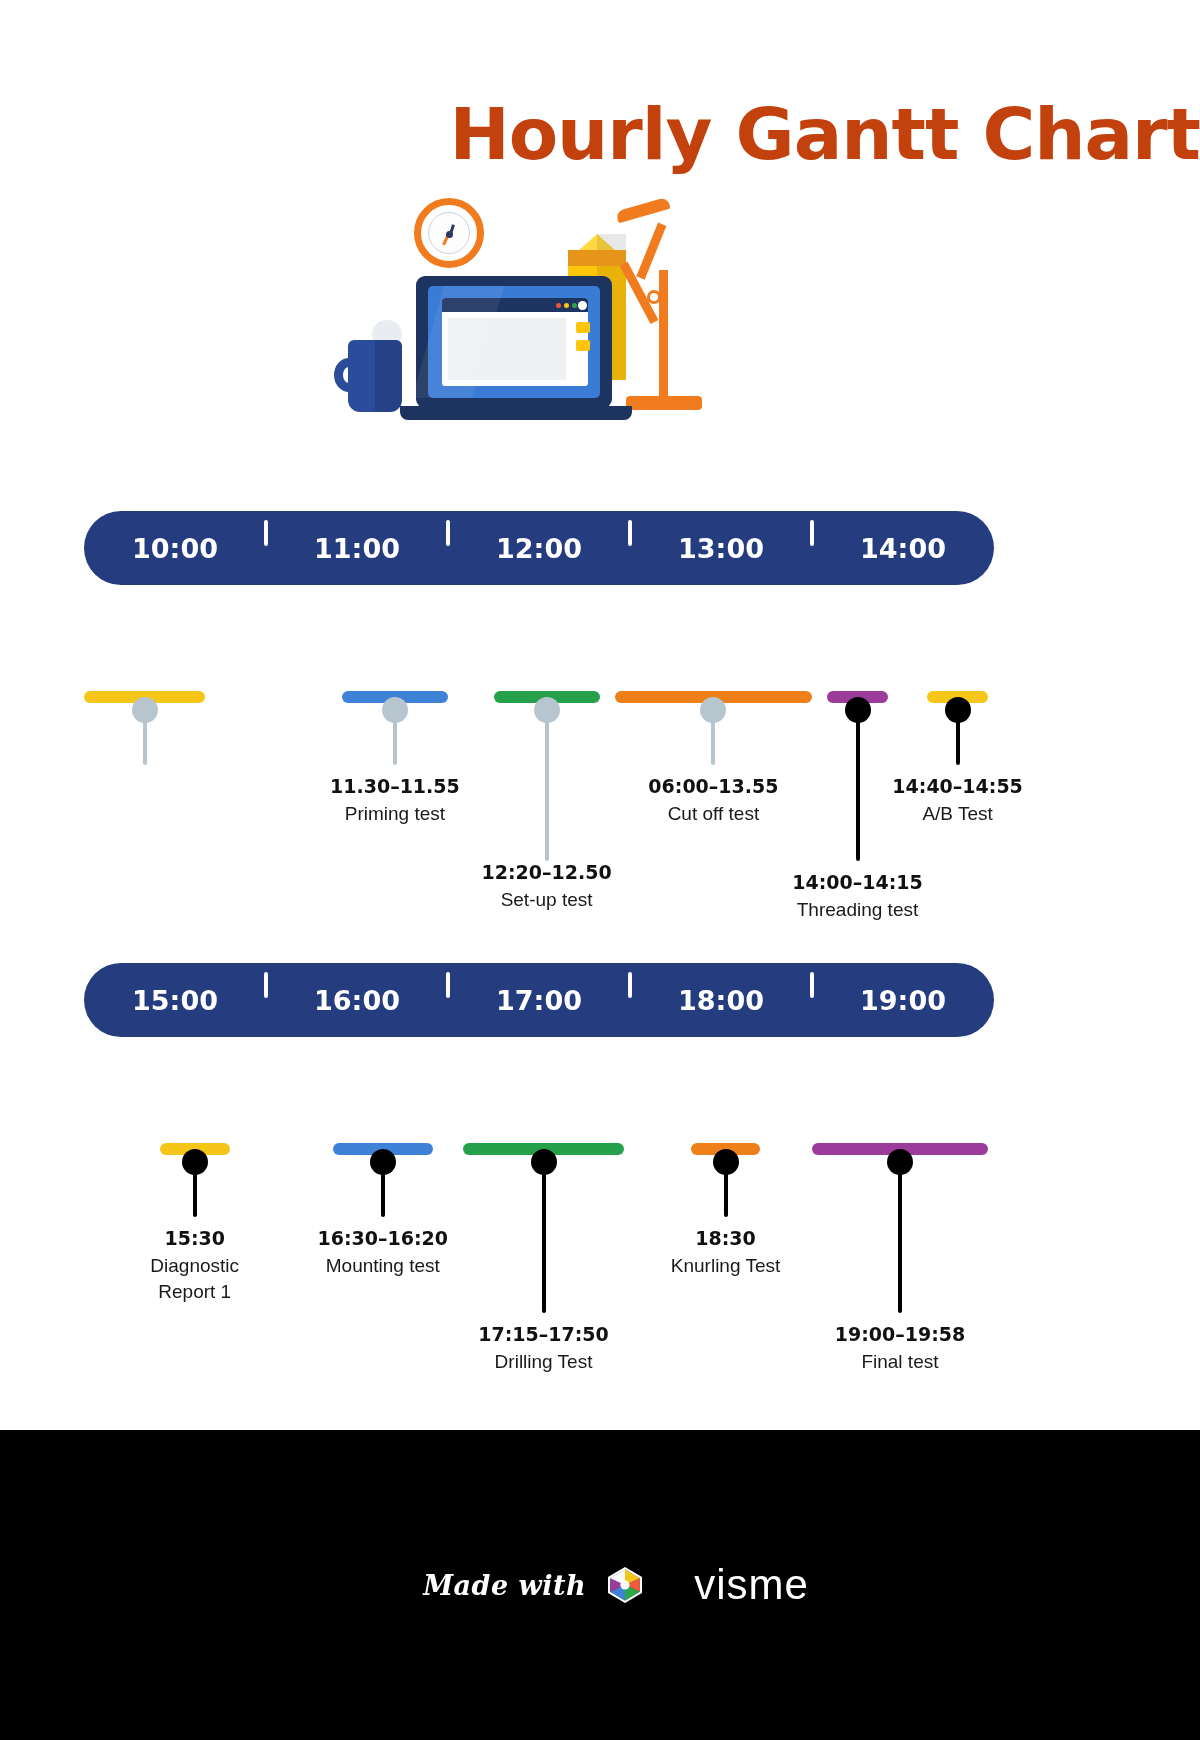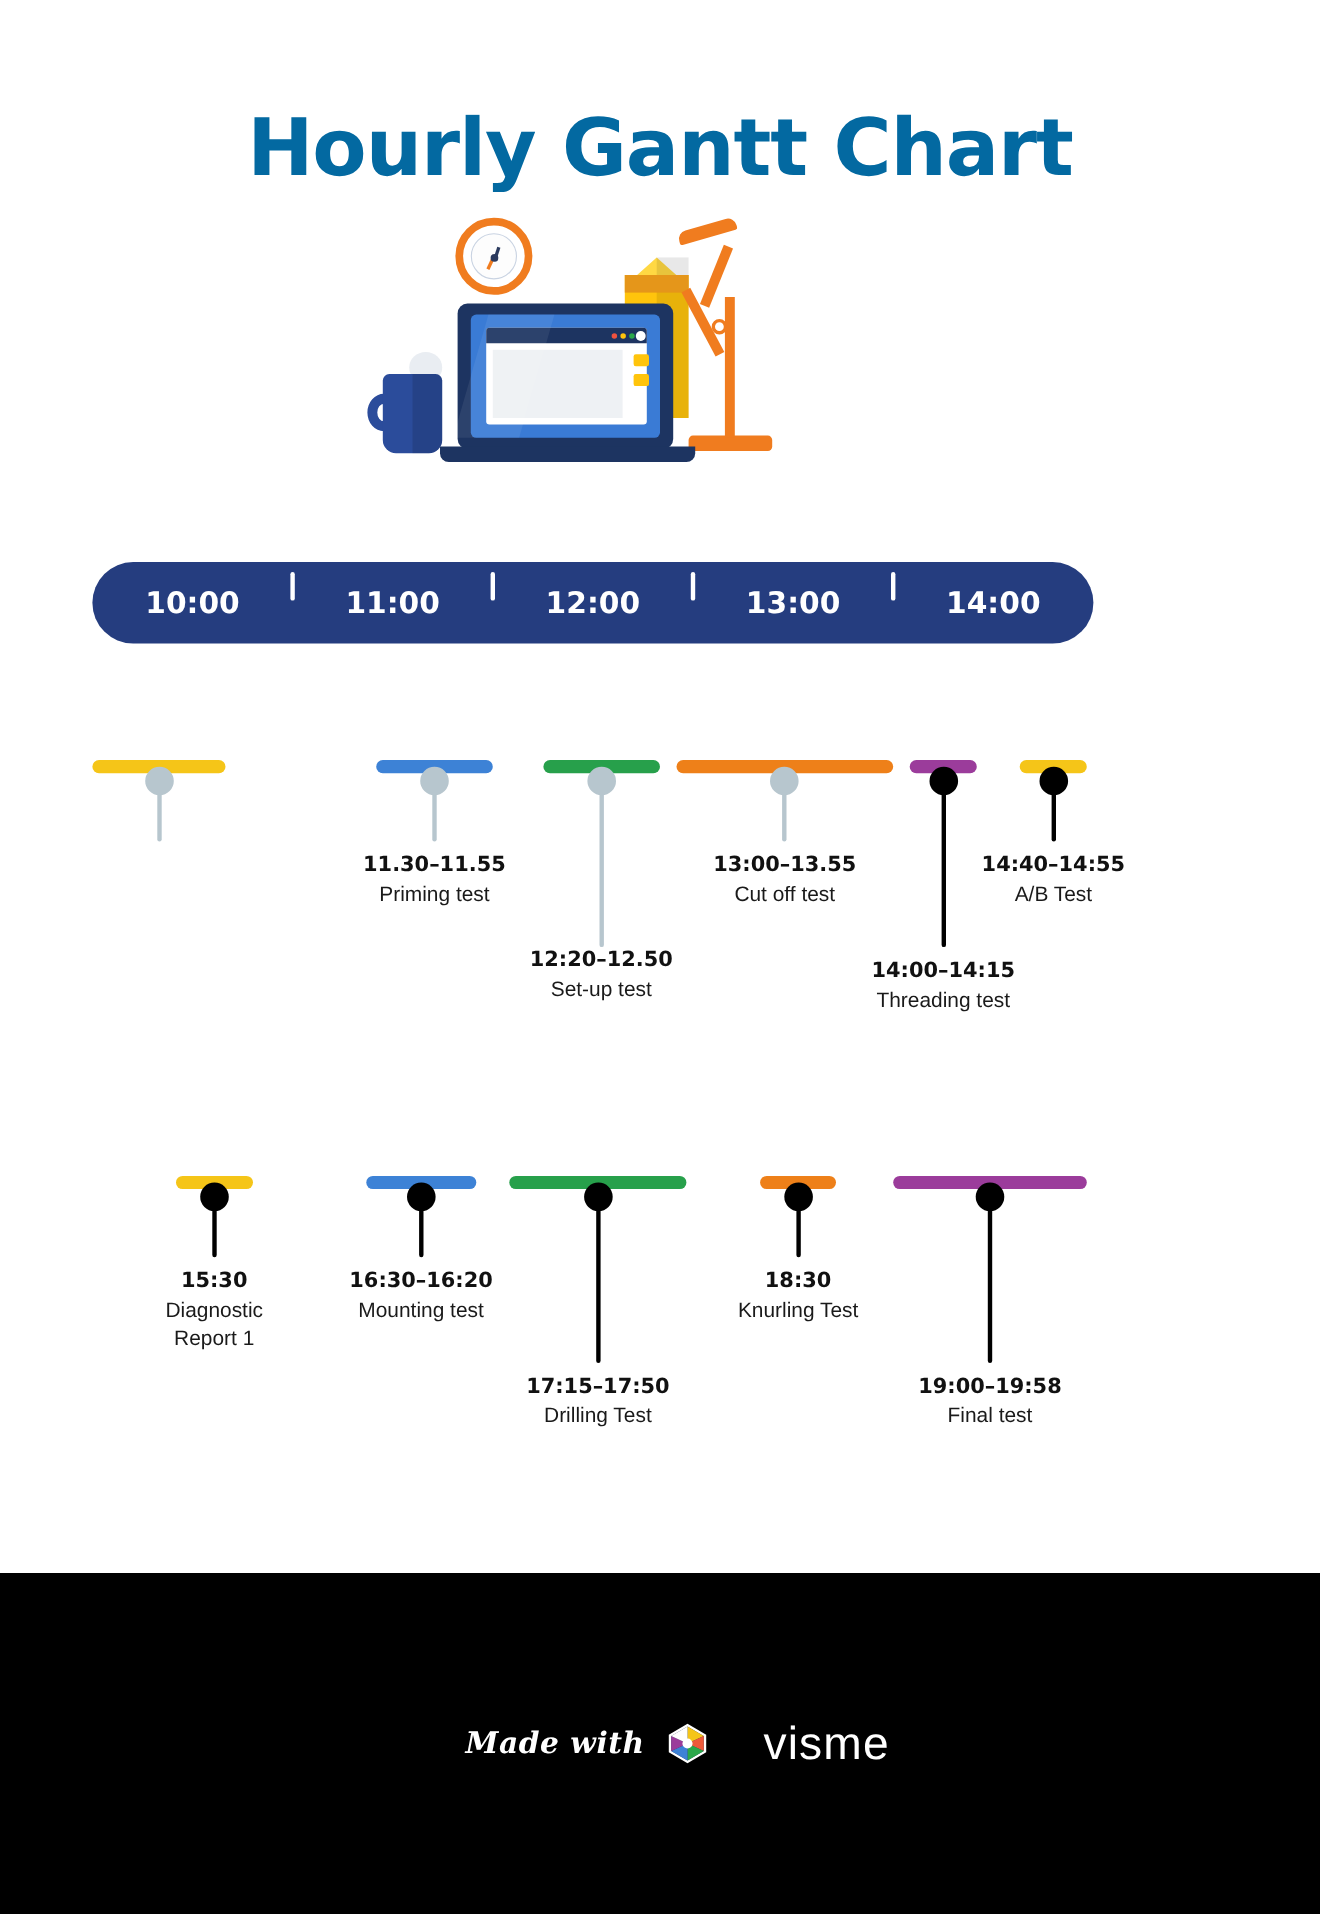--- a/index.html
+++ b/index.html
@@ -6,23 +6,23 @@
   html, body { background: #ffffff; }
   body {
     width: 1200px; height: 1740px;
     font-family: "Liberation Sans", sans-serif;
     position: relative; overflow: hidden;
   }
 
   
   .title {
     position: absolute; top: 92px; left: 0; width: 1200px;
-    text-align: center;
+    text-align: right;
     font-size: 72px; font-weight: 700; letter-spacing: -1px;
-    color: #0369a1;
+    color: #c2410c;
     font-family: "DejaVu Sans", sans-serif;
   }
 
   
   .illus { position: absolute; top: 190px; left: 330px; width: 420px; height: 260px; }
   .illus > * { position: absolute; }
 
   
   .clock-ring { left: 84px; top: 8px; width: 70px; height: 70px; border-radius: 50%;
     border: 7px solid #f07c1f; background: #ffffff; }
@@ -186,40 +186,47 @@
       <div class="pinstem" style="left: 460.583px; top: 118px; height: 158px; background: rgb(183, 198, 206);"></div>
       <div class="pinhead" style="left: 449.583px; top: 112px; background: rgb(183, 198, 206);"></div>
       <div class="lbl" style="left: 342.583px; top: 276px;">
         <div class="time">12:20–12.50</div>
         <div class="name">Set-up test</div>
       </div>
       <div class="taskbar" style="left: 530.833px; width: 197.167px; background: rgb(238, 128, 25);"></div>
       <div class="pinstem" style="left: 627.417px; top: 118px; height: 62px; background: rgb(183, 198, 206);"></div>
       <div class="pinhead" style="left: 616.417px; top: 112px; background: rgb(183, 198, 206);"></div>
       <div class="lbl" style="left: 509.417px; top: 190px;">
-        <div class="time">13:00–13.55</div>
+        <div class="time">06:00–13.55</div>
         <div class="name">Cut off test</div>
       </div>
       <div class="taskbar" style="left: 743.167px; width: 60.6667px; background: rgb(155, 60, 155);"></div>
       <div class="pinstem" style="left: 771.5px; top: 118px; height: 158px; background: rgb(0, 0, 0);"></div>
       <div class="pinhead" style="left: 760.5px; top: 112px; background: rgb(0, 0, 0);"></div>
       <div class="lbl" style="left: 653.5px; top: 286px;">
         <div class="time">14:00–14:15</div>
         <div class="name">Threading test</div>
       </div>
       <div class="taskbar" style="left: 843.267px; width: 60.6667px; background: rgb(245, 197, 24);"></div>
       <div class="pinstem" style="left: 871.6px; top: 118px; height: 62px; background: rgb(0, 0, 0);"></div>
       <div class="pinhead" style="left: 860.6px; top: 112px; background: rgb(0, 0, 0);"></div>
       <div class="lbl" style="left: 753.6px; top: 190px;">
         <div class="time">14:40–14:55</div>
         <div class="name">A/B Test</div>
       </div>
     </div>
   </div>
 <div class="section" id="section-1">
+    <div class="hourbar">
+      <div class="hourcell">15:00</div>
+      <div class="hourcell">16:00</div>
+      <div class="hourcell">17:00</div>
+      <div class="hourcell">18:00</div>
+      <div class="hourcell">19:00</div>
+    </div>
     <div class="tasks">
       <div class="taskbar" style="left: 75.8333px; width: 69.7667px; background: rgb(245, 197, 24);"></div>
       <div class="pinstem" style="left: 108.717px; top: 118px; height: 62px; background: rgb(0, 0, 0);"></div>
       <div class="pinhead" style="left: 97.7167px; top: 112px; background: rgb(0, 0, 0);"></div>
       <div class="lbl" style="left: -9.28333px; top: 190px;">
         <div class="time">15:30</div>
         <div class="name">Diagnostic<br>Report 1</div>
       </div>
       <div class="taskbar" style="left: 248.733px; width: 100.1px; background: rgb(61, 130, 214);"></div>
       <div class="pinstem" style="left: 296.783px; top: 118px; height: 62px; background: rgb(0, 0, 0);"></div>

